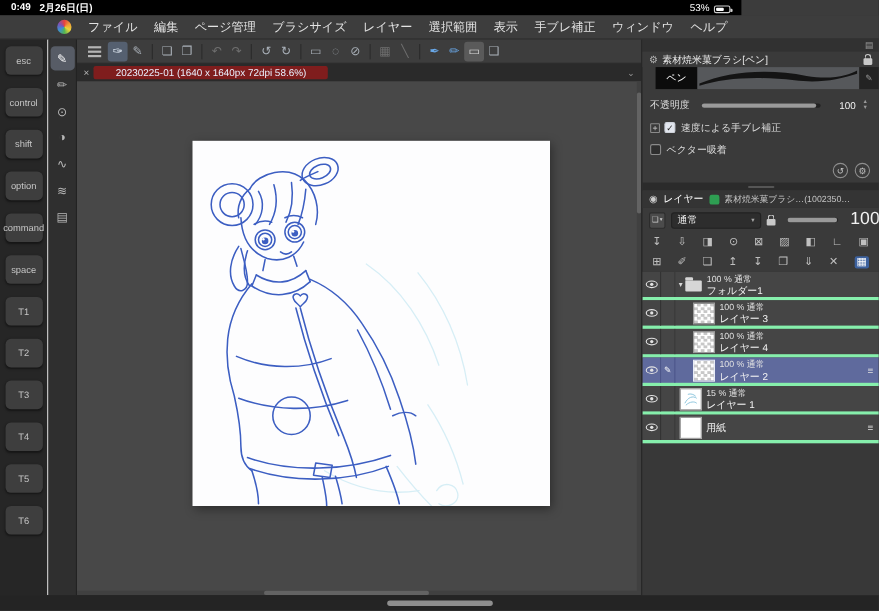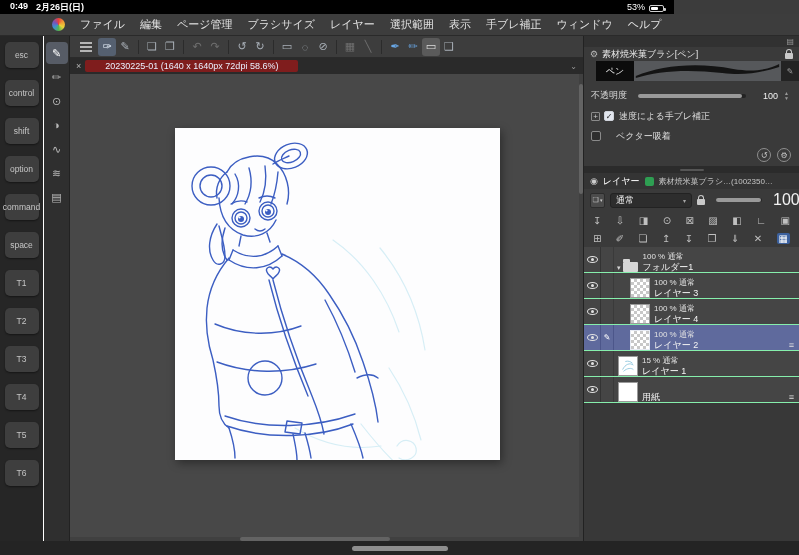--- a/index.html
+++ b/index.html
@@ -159,22 +159,22 @@
     margin-top:3px; flex:none; }
   .lock::before { content:""; position:absolute; top:-4px; left:1px; width:4px;
     height:4px; border:1px solid #c9c9c9; border-bottom:none; border-radius:3px 3px 0 0; }
 
   .lirow { height:18px; display:flex; align-items:center; justify-content:space-between;
     padding:0 9px; font-size:10px; color:#c0c0c0; flex:none; }
   .lirow span { cursor:default; }
   .lirow .hl { background:#3c619e; color:#fff; border-radius:2px; padding:0 2px; }
 
   .llist { flex:1; background:#383838; overflow:hidden; }
-  .lrow { display:flex; align-items:flex-end; height:26px; background:#454545;
-    border-bottom:1px solid #86efac; }
+  .lrow { display:flex; align-items:center; height:26px; background:#454545;
+    border-bottom:3px solid #86efac; }
   .lrow.sel { background:#5f6a9d; }
   .gut { width:17px; height:100%; border-right:1px solid #333; display:flex;
     align-items:center; justify-content:center; flex:none; }
   .gut2 { width:13px; height:100%; border-right:1px solid #3a3a3a; display:flex;
     align-items:center; justify-content:center; font-size:8px; color:#fff; flex:none; }
   .lrow.sel .gut, .lrow.sel .gut2 { border-color:#4c568a; }
   .eye { width:11px; height:7px; border:1px solid #e2e2e2; border-radius:50%;
     position:relative; }
   .eye::after { content:""; position:absolute; width:3px; height:3px; border-radius:50%;
     background:#e2e2e2; left:3px; top:1px; }
@@ -402,21 +402,21 @@
         <span class="spin">
           <span>▲</span>
             <span>▼</span>
         </span>
       </div>
       <div class="prow" style="height:20px;">
         <span class="expander">+</span>
         <span class="cb checked">✓</span>
         <span>速度による手ブレ補正</span>
       </div>
-      <div class="prow" style="height:20px;gap:10px;">
+      <div class="prow" style="height:20px;">
         <span class="cb"></span>
         <span>ベクター吸着</span>
       </div>
       <div class="resetrow">
         <span class="cirbtn">↺</span>
         <span class="cirbtn">⚙</span>
       </div>
     </div>
 
     <div class="pdivider"></div>

